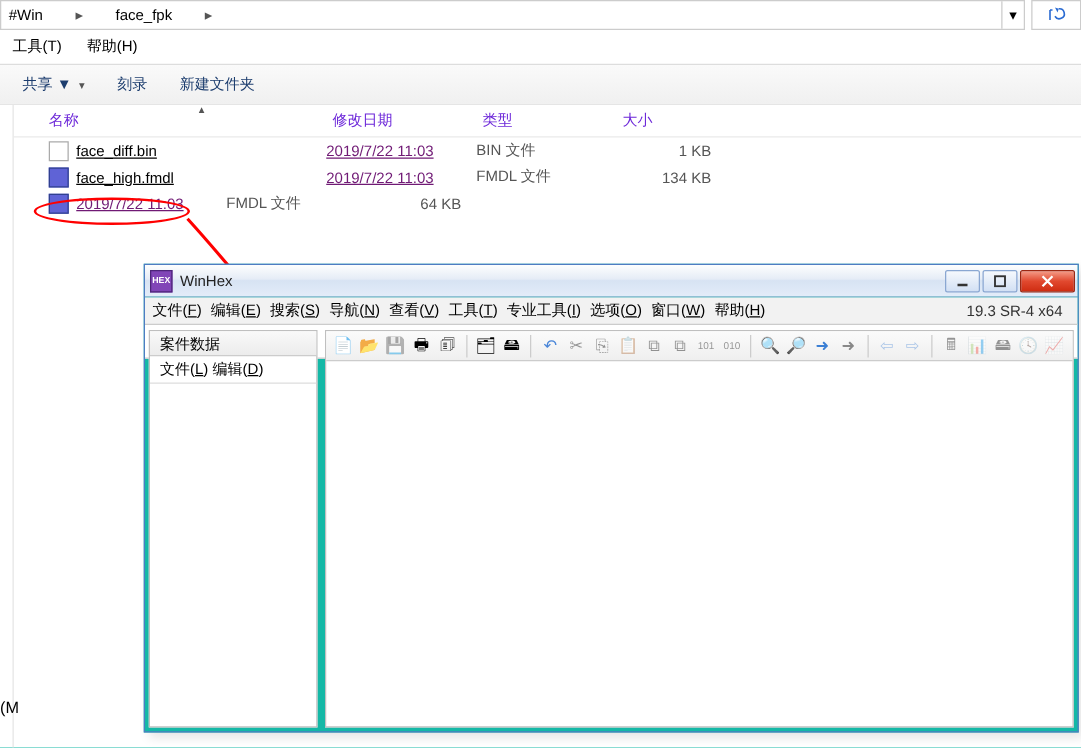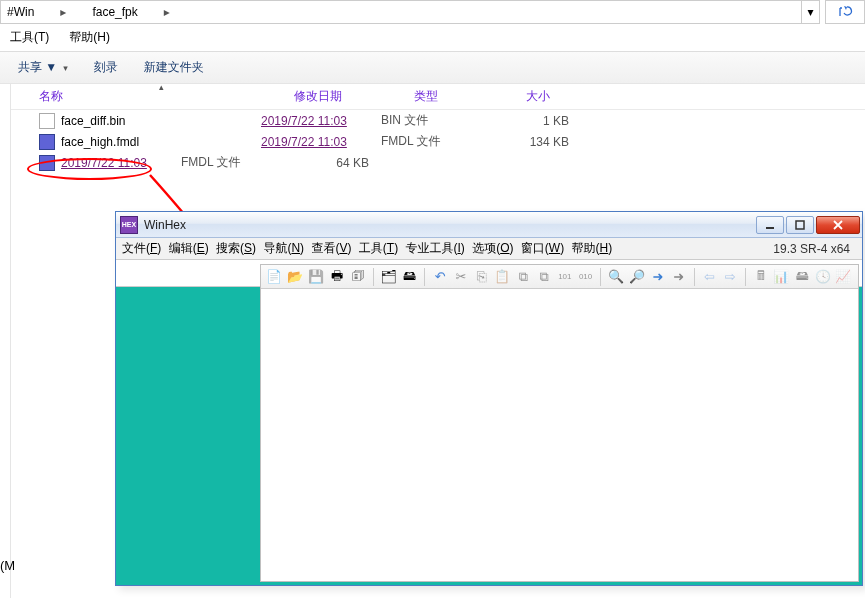--- a/index.html
+++ b/index.html
@@ -16,31 +16,31 @@
 
     .explorer-toolbar { display:flex; align-items:center; padding: 6px 18px; gap: 26px; border-bottom:1px solid #e5e5e5; height:32px; background: linear-gradient(#fafafa,#f0f0f0);}
     .explorer-toolbar .item { color:#1c3d6e; cursor:default; display:flex; align-items:center; gap:4px; }
     .share-drop:after { content:"▾"; font-size:9px; margin-left:2px; color:#555; }
 
     .file-pane { display:flex; }
     .left-margin { width:11px; border-right:1px solid #e5e5e5; height: 520px; }
     .file-list { flex:1; }
     .columns { display:flex; padding: 4px 0; border-bottom: 1px solid #eaeaea; position: relative; }
     .col-name { width: 255px; padding-left: 28px; }
-    .col-date { width: 120px; margin-left: 28px; }
+    .col-date { width: 120px; }
     .col-type { width: 112px; }
     .col-size { width: 76px; text-align: left; }
     .col-hdr { color:#6d28d9; }
     .sort-arrow { position:absolute; left:148px; top:-2px; color:#555; font-size:9px;}
 
     .file-row { display:flex; align-items:center; height: 21px; }
     .file-icon { width:16px; height:16px; margin: 0 6px 0 28px; display:flex; align-items:center; justify-content:center;}
     .file-icon.bin { border:1px solid #aaa; background:#fff; }
     .file-icon.fmdl { background:#5f63d6; color:#fff; font-size:7px; border:1px solid #304090; }
-    .file-name { width: 200px; }
+    .file-name { width: 200px; text-decoration: underline; }
     .file-date { width: 120px; color:#701a75;text-decoration:underline; }
     .file-type { width: 112px; color:#555; }
     .file-size { width: 76px; text-align:right; color:#555; }
 
     .circle-annot { position:absolute; left:27px; top:158px; width:125px; height:22px; border:2px solid #f00; border-radius: 50%; pointer-events:none; }
     .arrow-svg { position:absolute; left:0; top:0; pointer-events:none; }
 
     
     .winhex { position:absolute; left:115px; top:211px; width:748px; height:375px; background:#14b8a6; border:1px solid #4e7cc2; box-shadow: 4px 4px 8px rgba(0,0,0,0.1); }
     .winhex-title { height:26px; background: linear-gradient(#fdfefe,#e5ecf6 45%,#d7e3f3 50%,#e3ecf9); display:flex; align-items:center; padding:0 2px; border-bottom:1px solid #a7bddd;}
@@ -162,20 +162,26 @@
           </svg>
         </div>
     </div>
   </div>
   <div class="winhex-menu">
     <span id="whmenus"><span class="m">文件(<u>F</u>)</span>  <span class="m">编辑(<u>E</u>)</span>  <span class="m">搜索(<u>S</u>)</span>  <span class="m">导航(<u>N</u>)</span>  <span class="m">查看(<u>V</u>)</span>  <span class="m">工具(<u>T</u>)</span>  <span class="m">专业工具(<u>I</u>)</span>  <span class="m">选项(<u>O</u>)</span>  <span class="m">窗口(<u>W</u>)</span>  <span class="m">帮助(<u>H</u>)</span>  </span>
     <span class="version">19.3 SR-4 x64</span>
   </div>
   <div class="winhex-toolbar"></div>
 
+  <div class="winhex-side">
+    <div class="side-title">案件数据</div>
+    <div class="side-menu">
+      <span id="whside"><span class="m">文件(<u>L</u>)</span>   <span class="m">编辑(<u>D</u>)</span>   </span>
+    </div>
+  </div>
 
   <div class="winhex-main">
     <div class="winhex-main-tb">
       <span class="tb-ico">📄</span>
       <span class="tb-ico">📂</span>
       <span class="tb-ico" style="opacity:.45">💾</span>
       <span class="tb-ico">🖶</span>
       <span class="tb-ico">🗊</span>
       <span class="divsep"></span>
       <span class="tb-ico">🗂</span>

